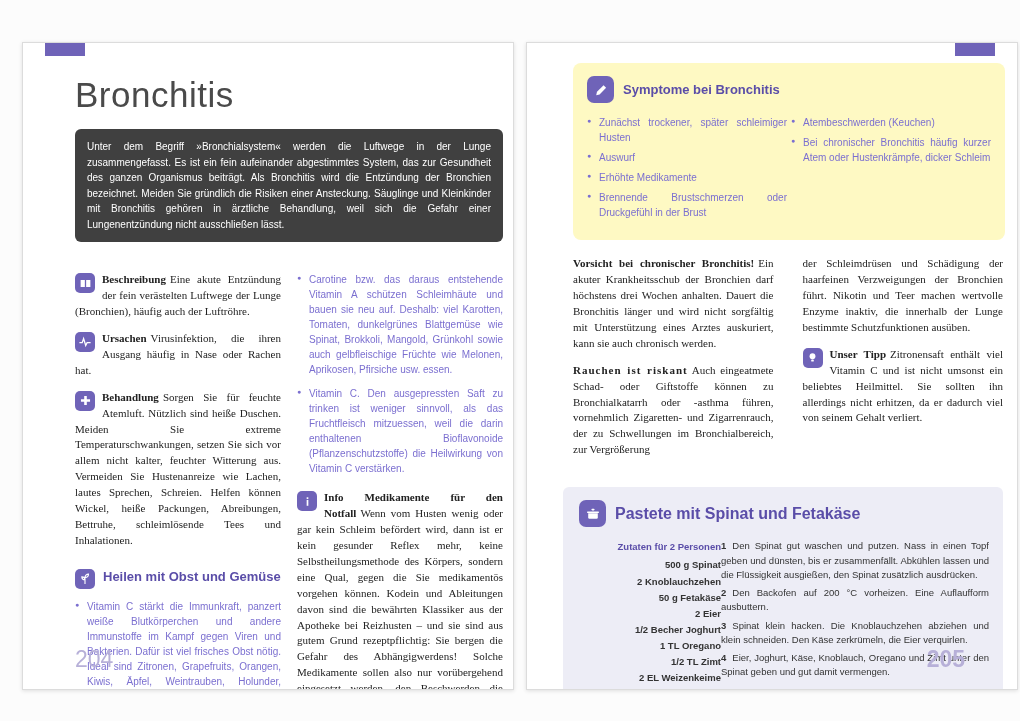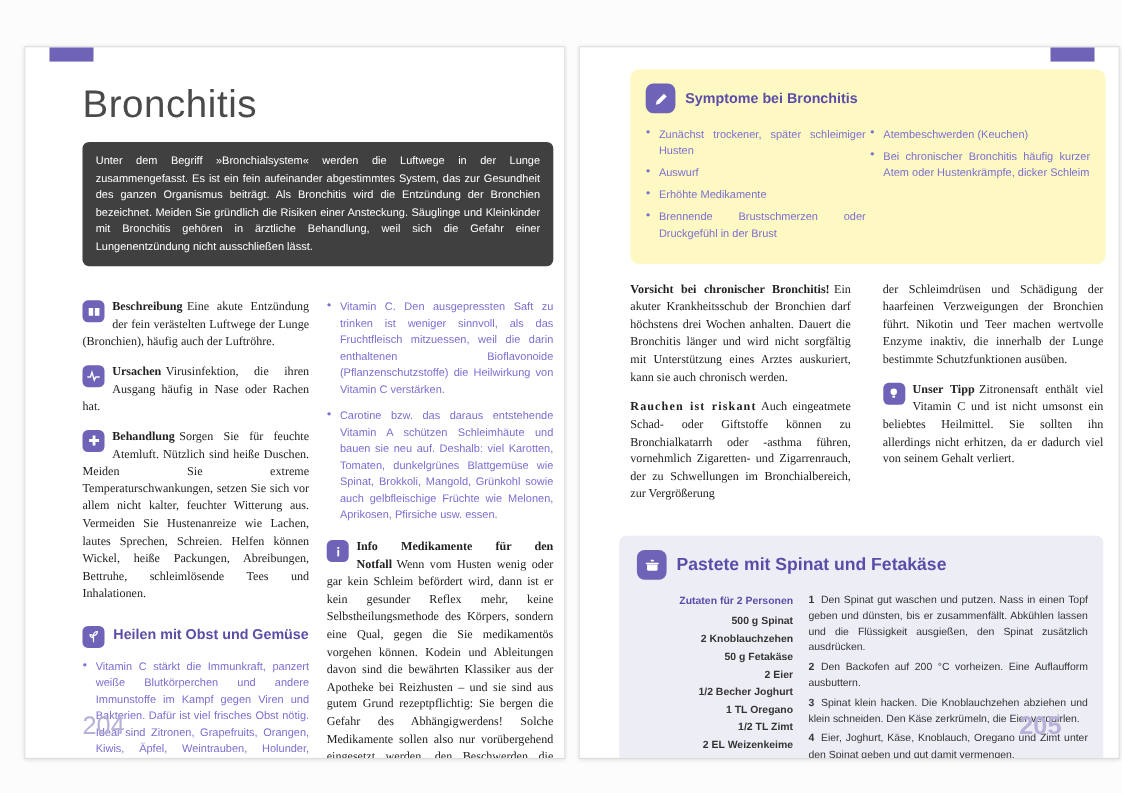--- a/index.html
+++ b/index.html
@@ -44,21 +44,21 @@
   .sym-col { flex:1; min-width:0; }
   .sym-col .pbullet { margin-bottom:5px; }
 
   .rp-cols { display:flex; gap:29px; margin:16px 14px 0 46px; }
   .rp-col { flex:1; min-width:0; }
   .spaced-bold { font-weight:bold; letter-spacing:1px; }
 
   .recipe-box { margin:18px 14px 0 36px; background:#ededf6; border-radius:6px; padding:13px 14px 16px 16px; }
   .recipe-head { display:flex; align-items:center; gap:9px; margin-bottom:12px; }
   .recipe-title { color:#5a4da8; font-weight:bold; font-size:16px; }
-  .recipe-cols { display:flex; gap:14px; }
+  .recipe-cols { display:flex; }
   .ingredients { width:142px; flex:0 0 auto; text-align:right; font-size:9.5px; line-height:1.7; color:#333; font-weight:bold; }
   .zutaten-label { color:#5a4da8; font-weight:bold; font-size:9.5px; margin-bottom:2px; }
   .steps { flex:1; min-width:0; font-size:9.5px; line-height:1.5; color:#333; }
   .step { margin-bottom:4px; text-align:justify; }
   .step b { margin-right:6px; }
 </style>
 </head>
 <body>
 
 <div class="spread">
@@ -110,22 +110,22 @@
           </span>
           <span class="ph-text">Heilen mit Obst und Gemüse</span>
         </div>
 
         <div class="pbullet">Vitamin C stärkt die Immunkraft, panzert weiße Blutkörperchen und andere Immunstoffe im Kampf gegen Viren und Bakterien. Dafür ist viel frisches Obst nötig. Ideal sind Zitronen, Grapefruits, Orangen, Kiwis, Äpfel, Weintrauben, Holunder, Johannis- und Stachelbeeren; auch Hagebutten und Sanddornbeeren enthalten viel</div>
 
       </div>
 
       <div class="lp-col">
 
+        <div class="pbullet">Carotine bzw. das daraus entstehende Vitamin A schützen Schleimhäute und bauen sie neu auf. Deshalb: viel Karotten, Tomaten, dunkelgrünes Blattgemüse wie Spinat, Brokkoli, Mangold, Grünkohl sowie auch gelbfleischige Früchte wie Melonen, Aprikosen, Pfirsiche usw. essen.</div>
         <div class="pbullet">Vitamin C. Den ausgepressten Saft zu trinken ist weniger sinnvoll, als das Fruchtfleisch mitzuessen, weil die darin enthaltenen Bioflavonoide (Pflanzenschutzstoffe) die Heilwirkung von Vitamin C verstärken.</div>
-        <div class="pbullet">Carotine bzw. das daraus entstehende Vitamin A schützen Schleimhäute und bauen sie neu auf. Deshalb: viel Karotten, Tomaten, dunkelgrünes Blattgemüse wie Spinat, Brokkoli, Mangold, Grünkohl sowie auch gelbfleischige Früchte wie Melonen, Aprikosen, Pfirsiche usw. essen.</div>
 
         <div class="section serif" style="margin-top:14px;">
           <span class="ico fl">
             <svg width="13" height="13" viewBox="0 0 20 20">
                 <rect x="8.7" y="3.5" width="2.6" height="2.6" fill="#fff"></rect>
                 <rect x="8.7" y="7.6" width="2.6" height="9" fill="#fff"></rect>
               </svg>
           </span>
           <b class="runin">Info Medikamente für den Notfall</b><span>Wenn vom Husten wenig oder gar kein Schleim befördert wird, dann ist er kein gesunder Reflex mehr, keine Selbstheilungsmethode des Körpers, sondern eine Qual, gegen die Sie medikamentös vorgehen können. Kodein und Ableitungen davon sind die bewährten Klassiker aus der Apotheke bei Reizhusten – und sie sind aus gutem Grund rezeptpflichtig: Sie bergen die Gefahr des Abhängigwerdens! Solche Medikamente sollen also nur vorübergehend eingesetzt werden, den Beschwerden die Spitze kappen und die Verschlimmerung der Entzündung verhüten; sie ersetzen nicht die nötige Bettruhe und sonstige sanfte Maßnahmen des Auskurierens.</span>
         </div>

